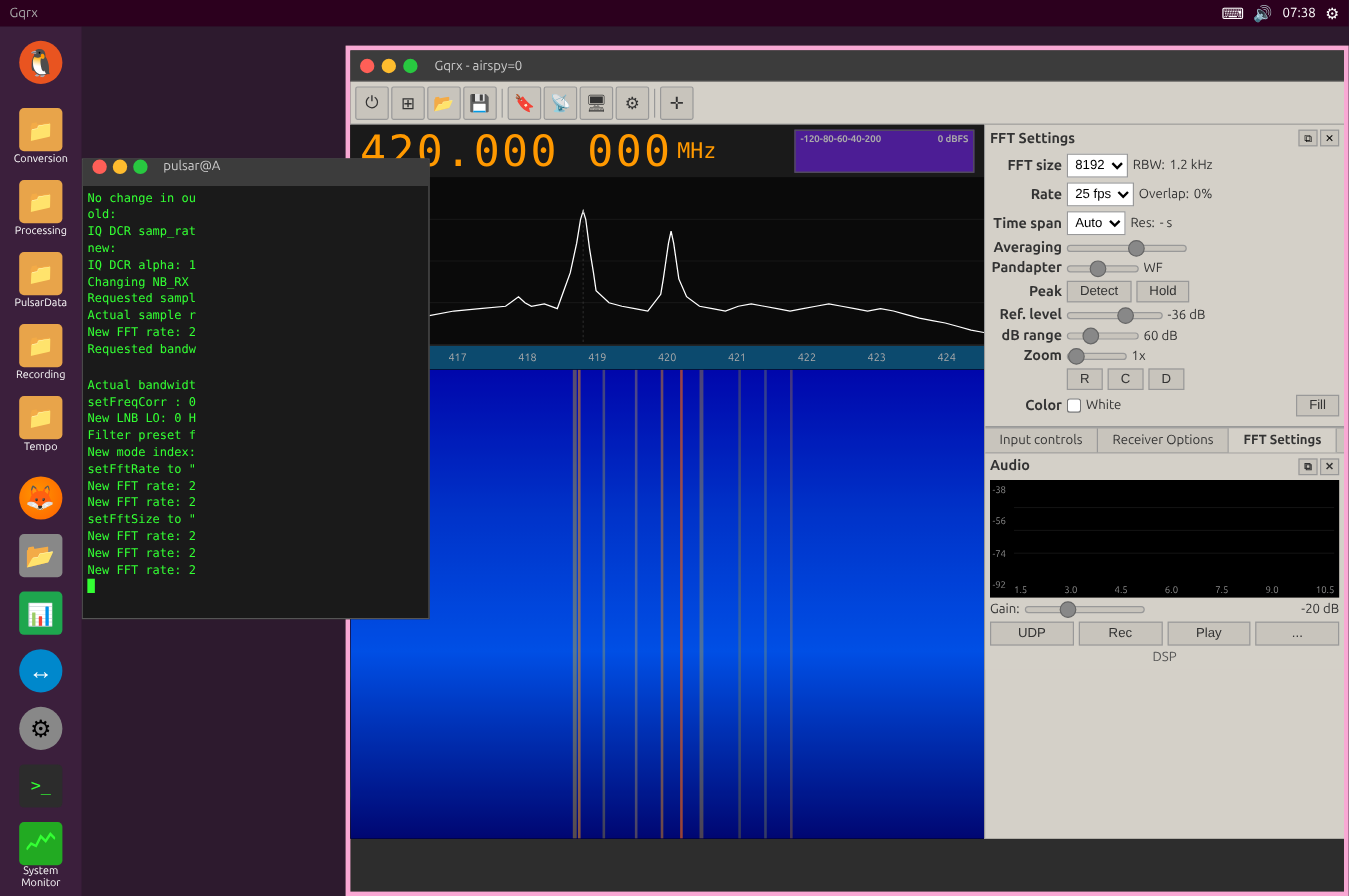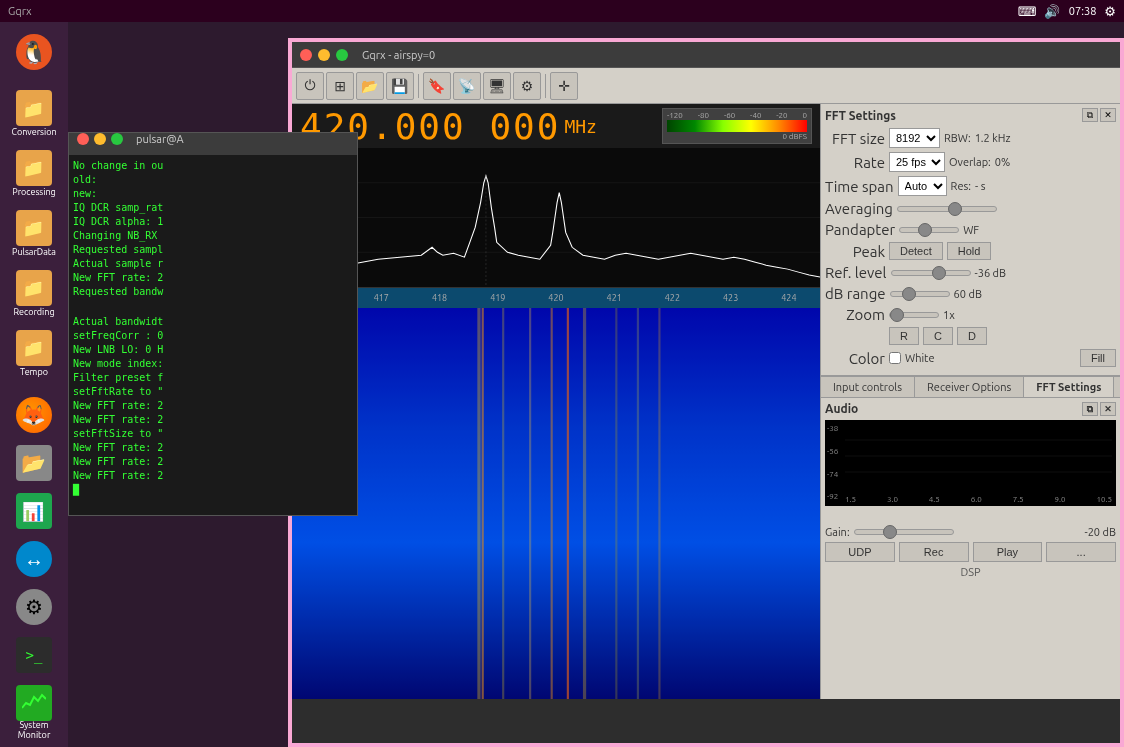--- a/index.html
+++ b/index.html
@@ -145,26 +145,27 @@
     .freq-unit {
       color: #ff9900;
       font-size: 18px;
       font-family: monospace;
       margin-left: 4px;
     }
     .signal-meter {
       margin-left: auto;
       width: 150px;
       height: 36px;
-      background: #404040;
+      background: #4c1d95;
       border: 1px solid #555;
       display: flex;
-      flex-direction: column;
+      flex-direction: row;
       justify-content: space-between;
       padding: 2px 4px;
+      font-weight: bold;
     }
     .meter-scale {
       display: flex;
       justify-content: space-between;
       color: #aaa;
       font-size: 8px;
     }
     .meter-bar-area {
       height: 12px;
       background: linear-gradient(to right, #004400, #008800, #88ff00, #ffff00, #ff8800, #ff0000);
@@ -260,21 +261,21 @@
     .panel-title { font-size: 12px; font-weight: bold; color: #333; }
     .panel-btns { display: flex; gap: 2px; }
     .panel-btn { width: 16px; height: 14px; background: #c8c4bc; border: 1px solid #999; font-size: 9px; cursor: pointer; display:flex; align-items:center; justify-content:center; }
 
     .fft-row {
       display: flex;
       align-items: center;
       margin-bottom: 4px;
       gap: 4px;
     }
-    .fft-label { color: #333; font-size: 15px; min-width: 60px; text-align: right; }
+    .fft-label { color: #333; font-size: 12px; min-width: 60px; text-align: right; font-weight: bold; }
     .fft-select {
       background: white;
       border: 1px solid #999;
       font-size: 11px;
       padding: 1px 2px;
       height: 20px;
     }
     .fft-value { color: #333; font-size: 11px; }
 
     .slider-container {
@@ -347,23 +348,23 @@
     .audio-title {
       font-size: 12px;
       font-weight: bold;
       color: #333;
       margin-bottom: 4px;
       display: flex;
       justify-content: space-between;
     }
     .audio-display {
       background: #000;
-      height: 86px;
+      height: 98px;
       position: relative;
-      margin-bottom: 20px;
+      margin-bottom: 4px;
     }
     .audio-y-axis {
       position: absolute;
       left: 2px;
       top: 4px;
       color: #888;
       font-size: 8px;
       display: flex;
       flex-direction: column;
       justify-content: space-between;
@@ -621,33 +622,33 @@
     <div class="terminal-titlebar">
       <div class="win-btn win-close"></div>
       <div class="win-btn win-min"></div>
       <div class="win-btn win-max"></div>
       <span style="color:#ccc; font-size:11px; margin-left:8px;">pulsar@A</span>
     </div>
     <div class="terminal-content">
       <div id="terminal-lines">
           <div style="color: rgb(51, 255, 51);">No change in ou</div>
           <div style="color: rgb(51, 255, 51);">  old:</div>
+          <div style="color: rgb(51, 255, 51);">IQ DCR samp_rat</div>
           <div style="color: rgb(51, 255, 51);">  new:</div>
-          <div style="color: rgb(51, 255, 51);">IQ DCR samp_rat</div>
           <div style="color: rgb(51, 255, 51);">IQ DCR alpha: 1</div>
           <div style="color: rgb(51, 255, 51);">Changing NB_RX</div>
           <div style="color: rgb(51, 255, 51);">Requested sampl</div>
           <div style="color: rgb(51, 255, 51);">Actual sample r</div>
           <div style="color: rgb(51, 255, 51);">New FFT rate: 2</div>
           <div style="color: rgb(51, 255, 51);">Requested bandw</div>
           <div style="color: rgb(51, 255, 51); margin-top: 16px;">Actual bandwidt</div>
           <div style="color: rgb(51, 255, 51);">setFreqCorr : 0</div>
           <div style="color: rgb(51, 255, 51);">New LNB LO: 0 H</div>
+          <div style="color: rgb(51, 255, 51);">Filter preset f</div>
           <div style="color: rgb(51, 255, 51);">New mode index:</div>
-          <div style="color: rgb(51, 255, 51);">Filter preset f</div>
           <div style="color: rgb(51, 255, 51);">setFftRate to "</div>
           <div style="color: rgb(51, 255, 51);">New FFT rate: 2</div>
           <div style="color: rgb(51, 255, 51);">New FFT rate: 2</div>
           <div style="color: rgb(51, 255, 51);">setFftSize to "</div>
           <div style="color: rgb(51, 255, 51);">New FFT rate: 2</div>
           <div style="color: rgb(51, 255, 51);">New FFT rate: 2</div>
           <div style="color: rgb(51, 255, 51);">New FFT rate: 2</div>
         </div>
       <span style="color:#33ff33;">█</span>
     </div>

